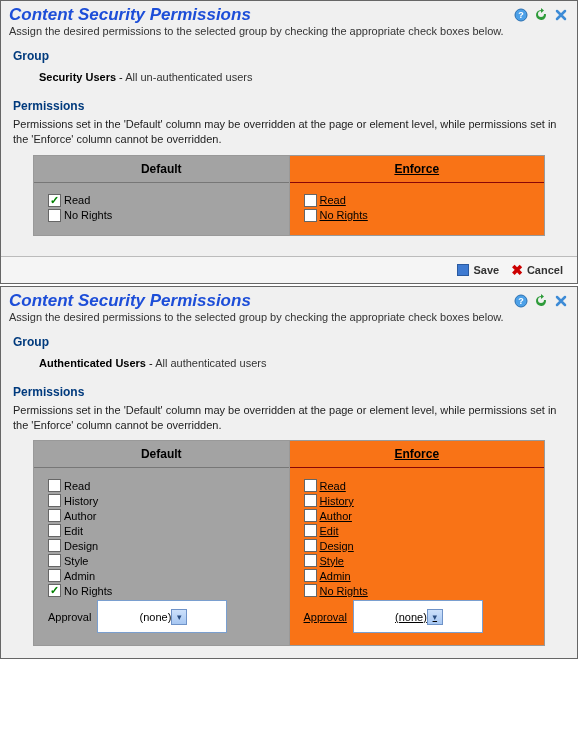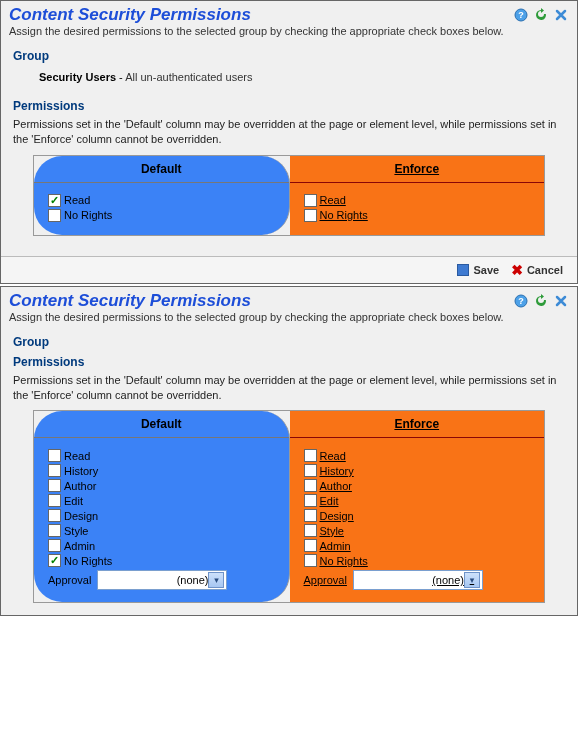--- a/index.html
+++ b/index.html
@@ -52,21 +52,21 @@
     border: 1px solid #999;
     margin: 0 20px 12px 20px;
     display: flex;
   }
   .perm-col {
     flex: 1;
     display: flex;
     flex-direction: column;
     position: relative;
   }
-  .perm-col.default { background: #3b82f6; border-right: 1px solid #999; border-radius: 28px; }
+  .perm-col.default { background: #a3a3a3; border-right: 1px solid #999; }
   .perm-col.enforce { background: #f97316; color: #000; text-decoration: underline; }
   .col-head {
     text-align: center;
     font-weight: bold;
     font-size: 12px;
     padding: 6px 0;
     border-bottom: 1px solid #777;
     color: #000;
   }
   .perm-col.enforce .col-head { border-bottom-color: #8a0606; }
@@ -97,26 +97,26 @@
   }
   .approval-row {
     display: flex;
     align-items: center;
     gap: 6px;
     padding-top: 2px;
   }
   .approval-select {
     flex: 0 0 auto;
     width: 130px;
-    height: 20px;
+    height: 33px;
     border: 1px solid #7a9fcf;
     background: #fff;
     display: flex;
     align-items: center;
-    justify-content: flex-end;
+    justify-content: center;
     padding: 0 2px 0 4px;
     font-size: 11px;
     cursor: pointer;
   }
   .sel-arrow {
     width: 16px; height: 16px;
     background: linear-gradient(#cde1fb,#a7c7f2);
     border: 1px solid #6f93c8;
     display:flex; align-items:center; justify-content:center;
     font-size: 9px; color:#2a4d80;
@@ -235,20 +235,21 @@
           <span class="icon close-ico">
             <svg width="14" height="14" viewBox="0 0 14 14">
               <path d="M3 3l8 8M11 3l-8 8" stroke="#3d8bd6" stroke-width="2.5" stroke-linecap="round"></path>
             </svg>
           </span>
         </div>
       </div>
       <div class="subtitle">Assign the desired permissions to the selected group by checking the appropriate check boxes below.</div>
       <div class="section">
         <div class="section-heading">Group</div>
+        <div class="group-line"><span class="group-name">Authenticated Users</span><span> - </span><span class="group-desc">All authenticated users</span></div>
       </div>
       <div class="section">
         <div class="section-heading">Permissions</div>
         <div class="perm-desc">Permissions set in the 'Default' column may be overridden at the page or element level, while permissions set in the 'Enforce' column cannot be overridden.</div>
         <div class="perm-table-wrap">
           <div class="perm-col default">
             <div class="col-head">Default</div>
             <div class="col-body">
               <div class="perm-row">
                 <span class="cb"></span>

